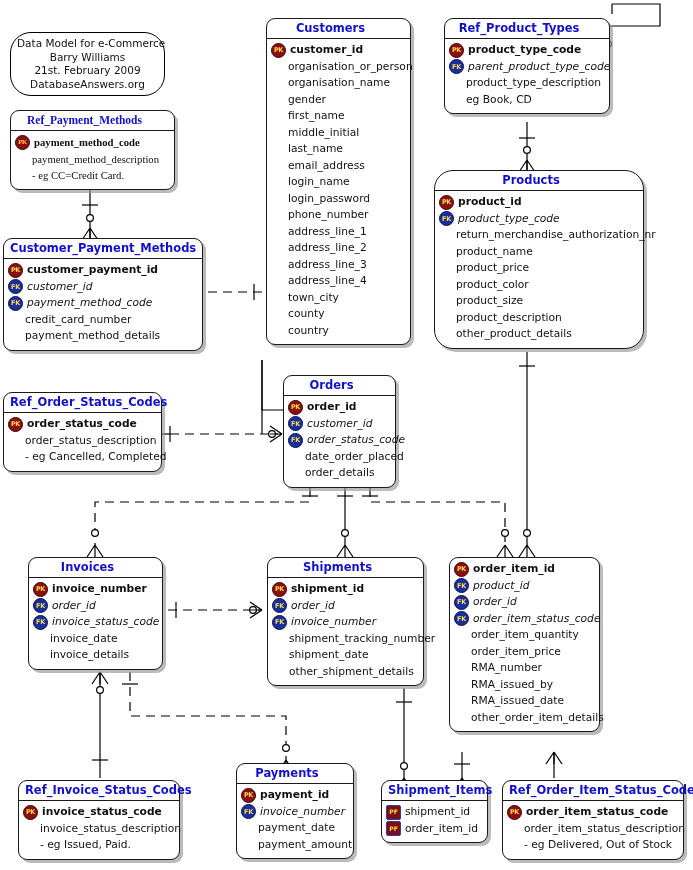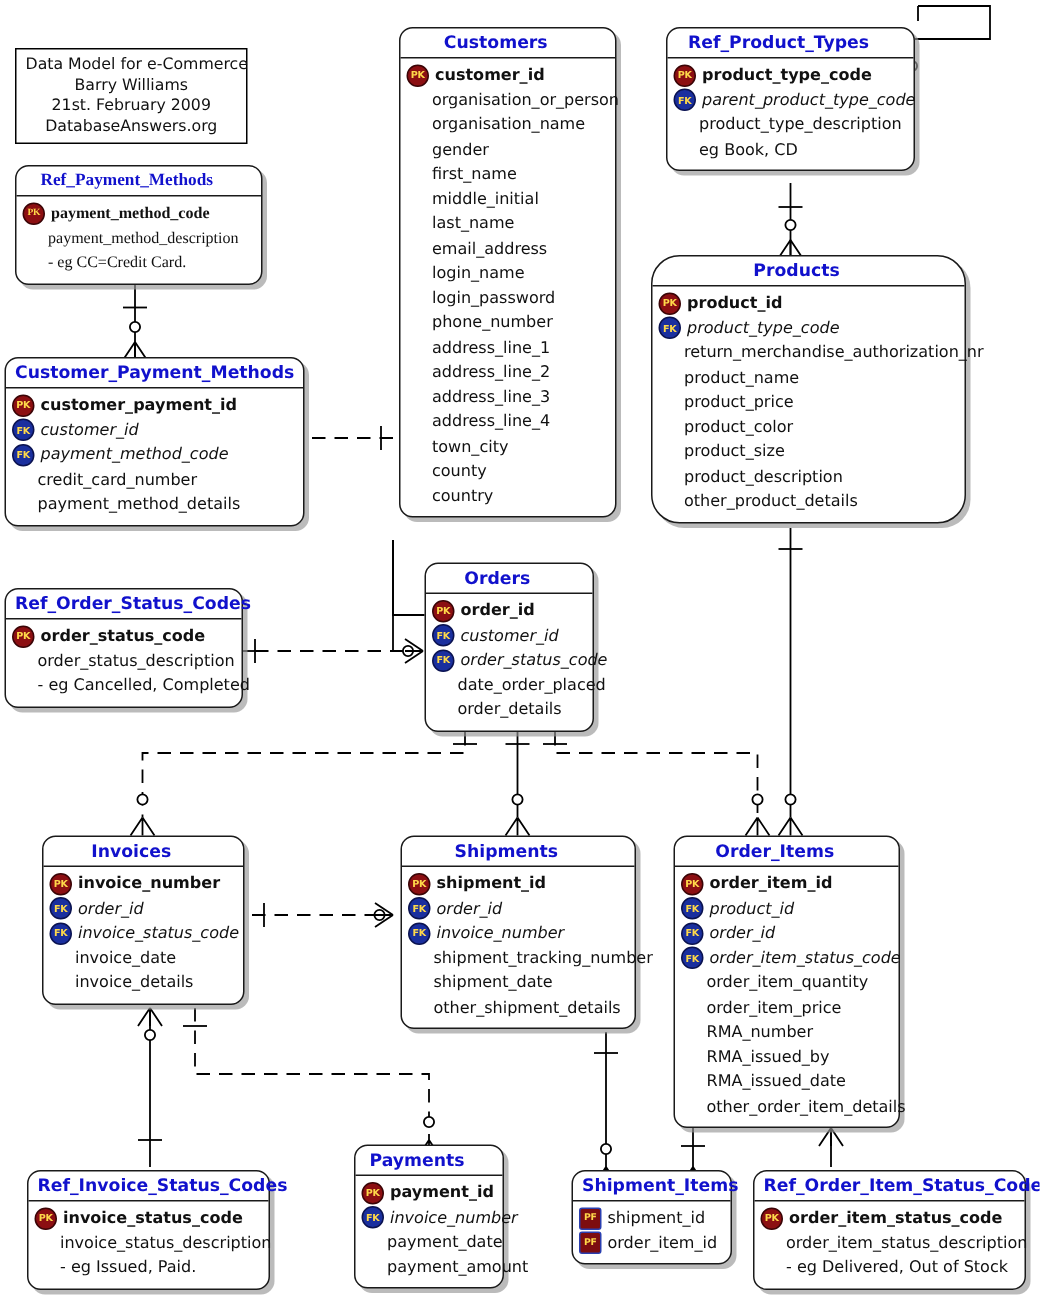--- a/index.html
+++ b/index.html
@@ -124,21 +124,21 @@
       <path d="M462,752 L462,778"></path>
       <path d="M454,764 L470,764"></path>
       <path d="M462,778 L454,790 M462,778 L462,790 M462,778 L470,790"></path>
 
       <path d="M554,752 L554,778"></path>
       <path d="M554,752 L546,764 M554,752 L554,764 M554,752 L562,764"></path>
 
     </g>
   </svg>
 
-  <div class="note" style="left:10px;top:32px;width:155px;height:64px;">
+  <div class="note" style="left:10px;top:32px;width:155px;height:64px;border-radius:21px;">
     <div>Data Model for e-Commerce</div>
     <div>Barry Williams</div>
     <div>21st. February 2009</div>
     <div>DatabaseAnswers.org</div>
   </div>
 
   <div class="entity" style="left:10px;top:110px;width:165px;font-family:Liberation Serif, serif;">
       <div class="hdr">Ref_Payment_Methods</div>
       <div class="body">
         <div class="attr pk">
@@ -456,21 +456,20 @@
           <span class="txt">shipment_date</span>
         </div>
         <div class="attr">
           <span class="nb"></span>
           <span class="txt">other_shipment_details</span>
         </div>
       </div>
     </div>
 
   <div class="entity" style="left:449px;top:557px;width:151px;">
-      <div class="hdr">Order_Items</div>
       <div class="body">
         <div class="attr pk">
           <span class="badge pkb">
             <span>PK</span>
           </span>
           <span class="txt">order_item_id</span>
         </div>
         <div class="attr fk">
           <span class="badge fkb">
             <span>FK</span>
@@ -529,21 +528,21 @@
           <span class="nb"></span>
           <span class="txt">invoice_status_description</span>
         </div>
         <div class="attr">
           <span class="nb"></span>
           <span class="txt">- eg Issued, Paid.</span>
         </div>
       </div>
     </div>
 
-  <div class="entity" style="left:236px;top:763px;width:100px;">
+  <div class="entity" style="left:236px;top:763px;width:118px;">
       <div class="hdr">Payments</div>
       <div class="body">
         <div class="attr pk">
           <span class="badge pkb">
             <span>PK</span>
           </span>
           <span class="txt">payment_id</span>
         </div>
         <div class="attr fk">
           <span class="badge fkb">

